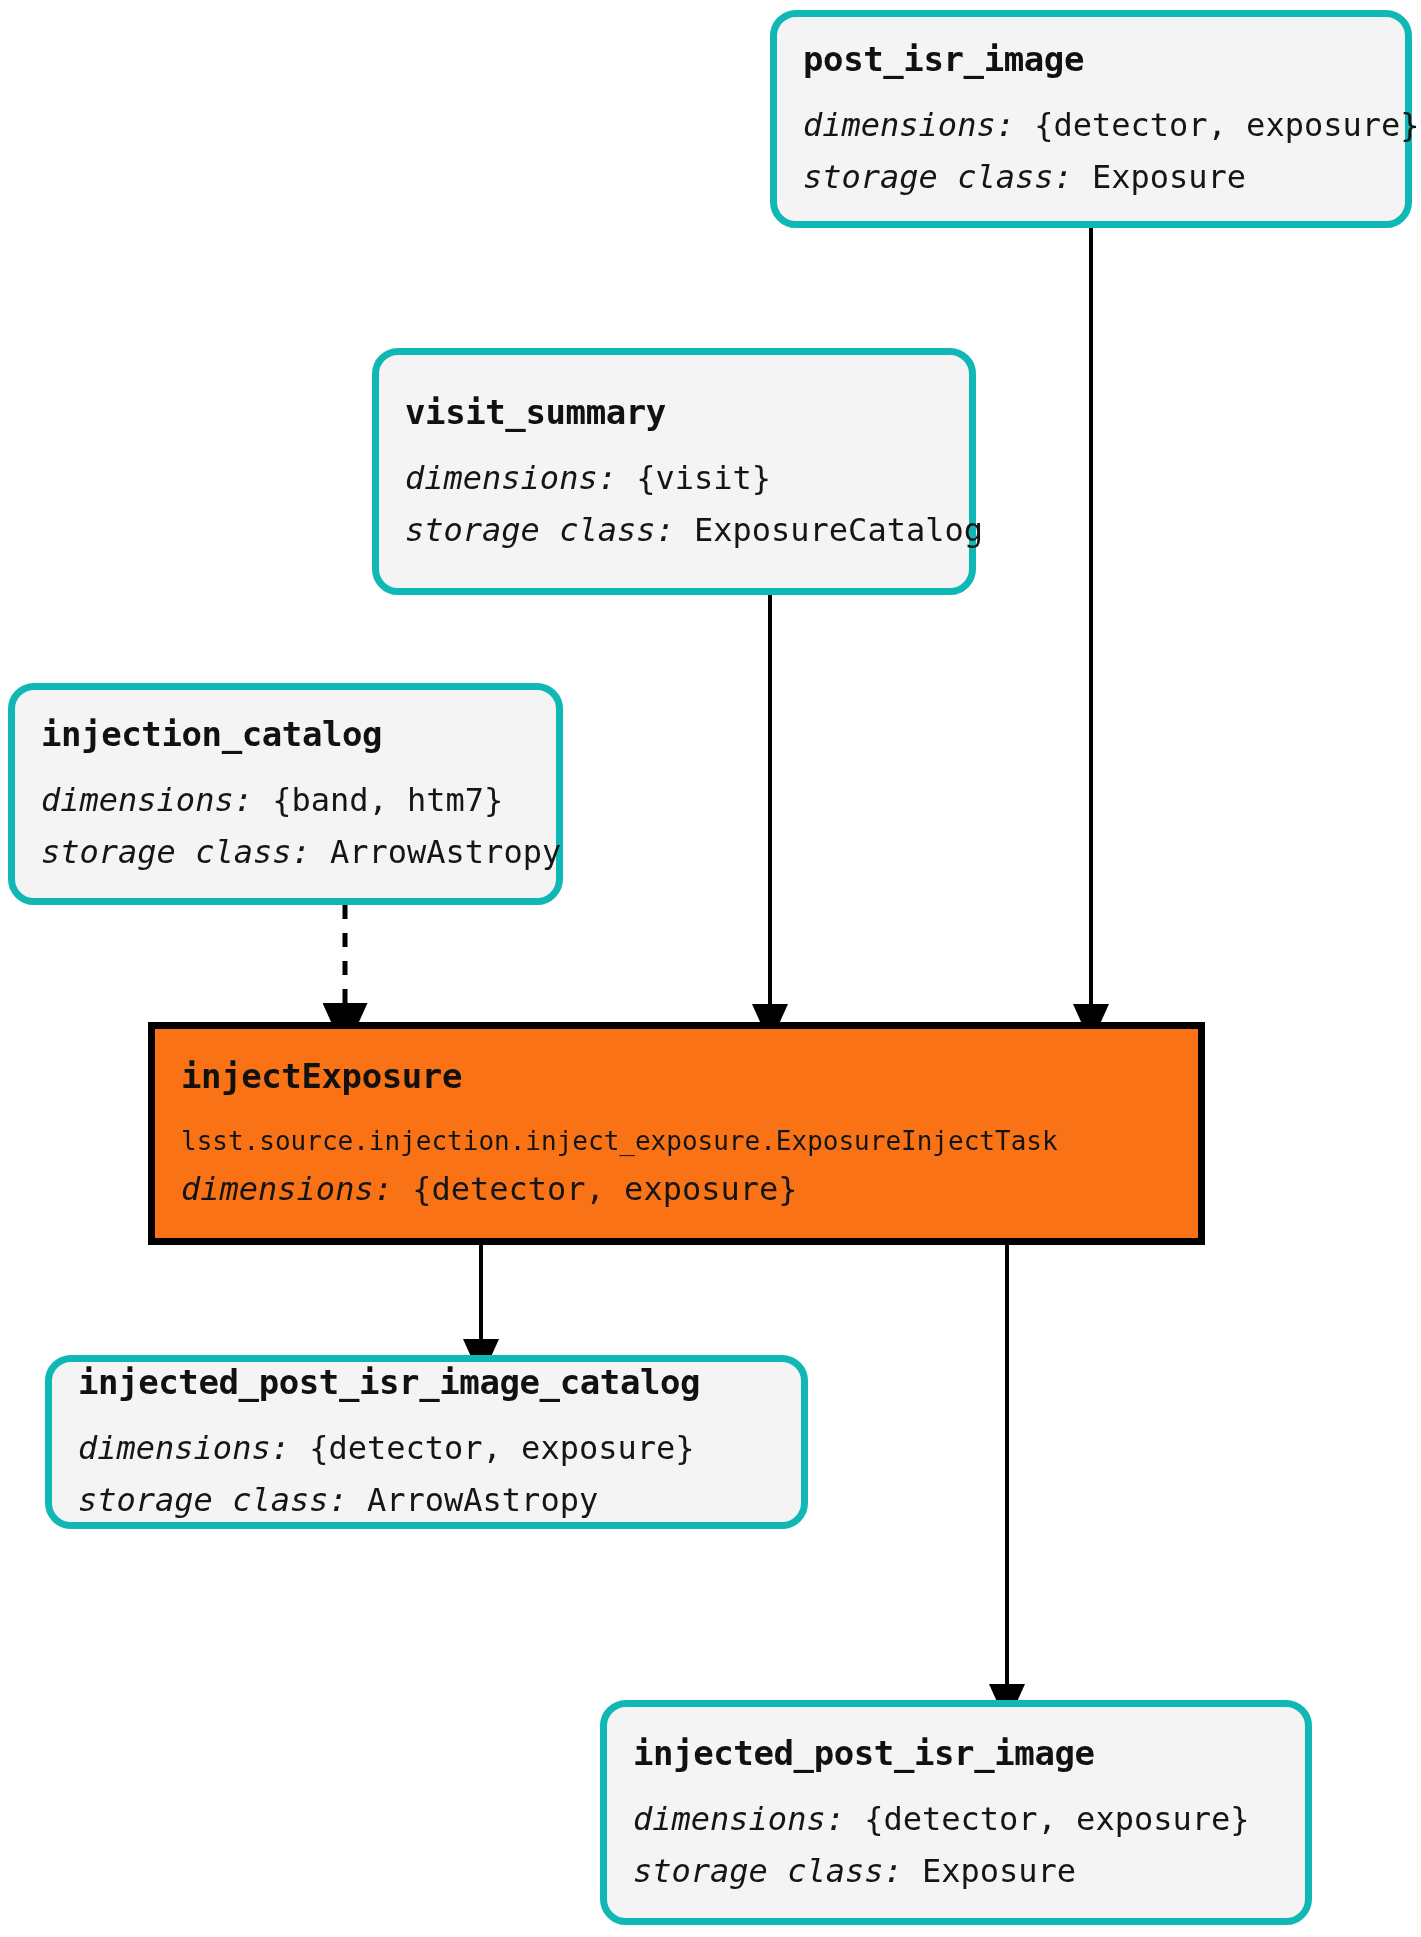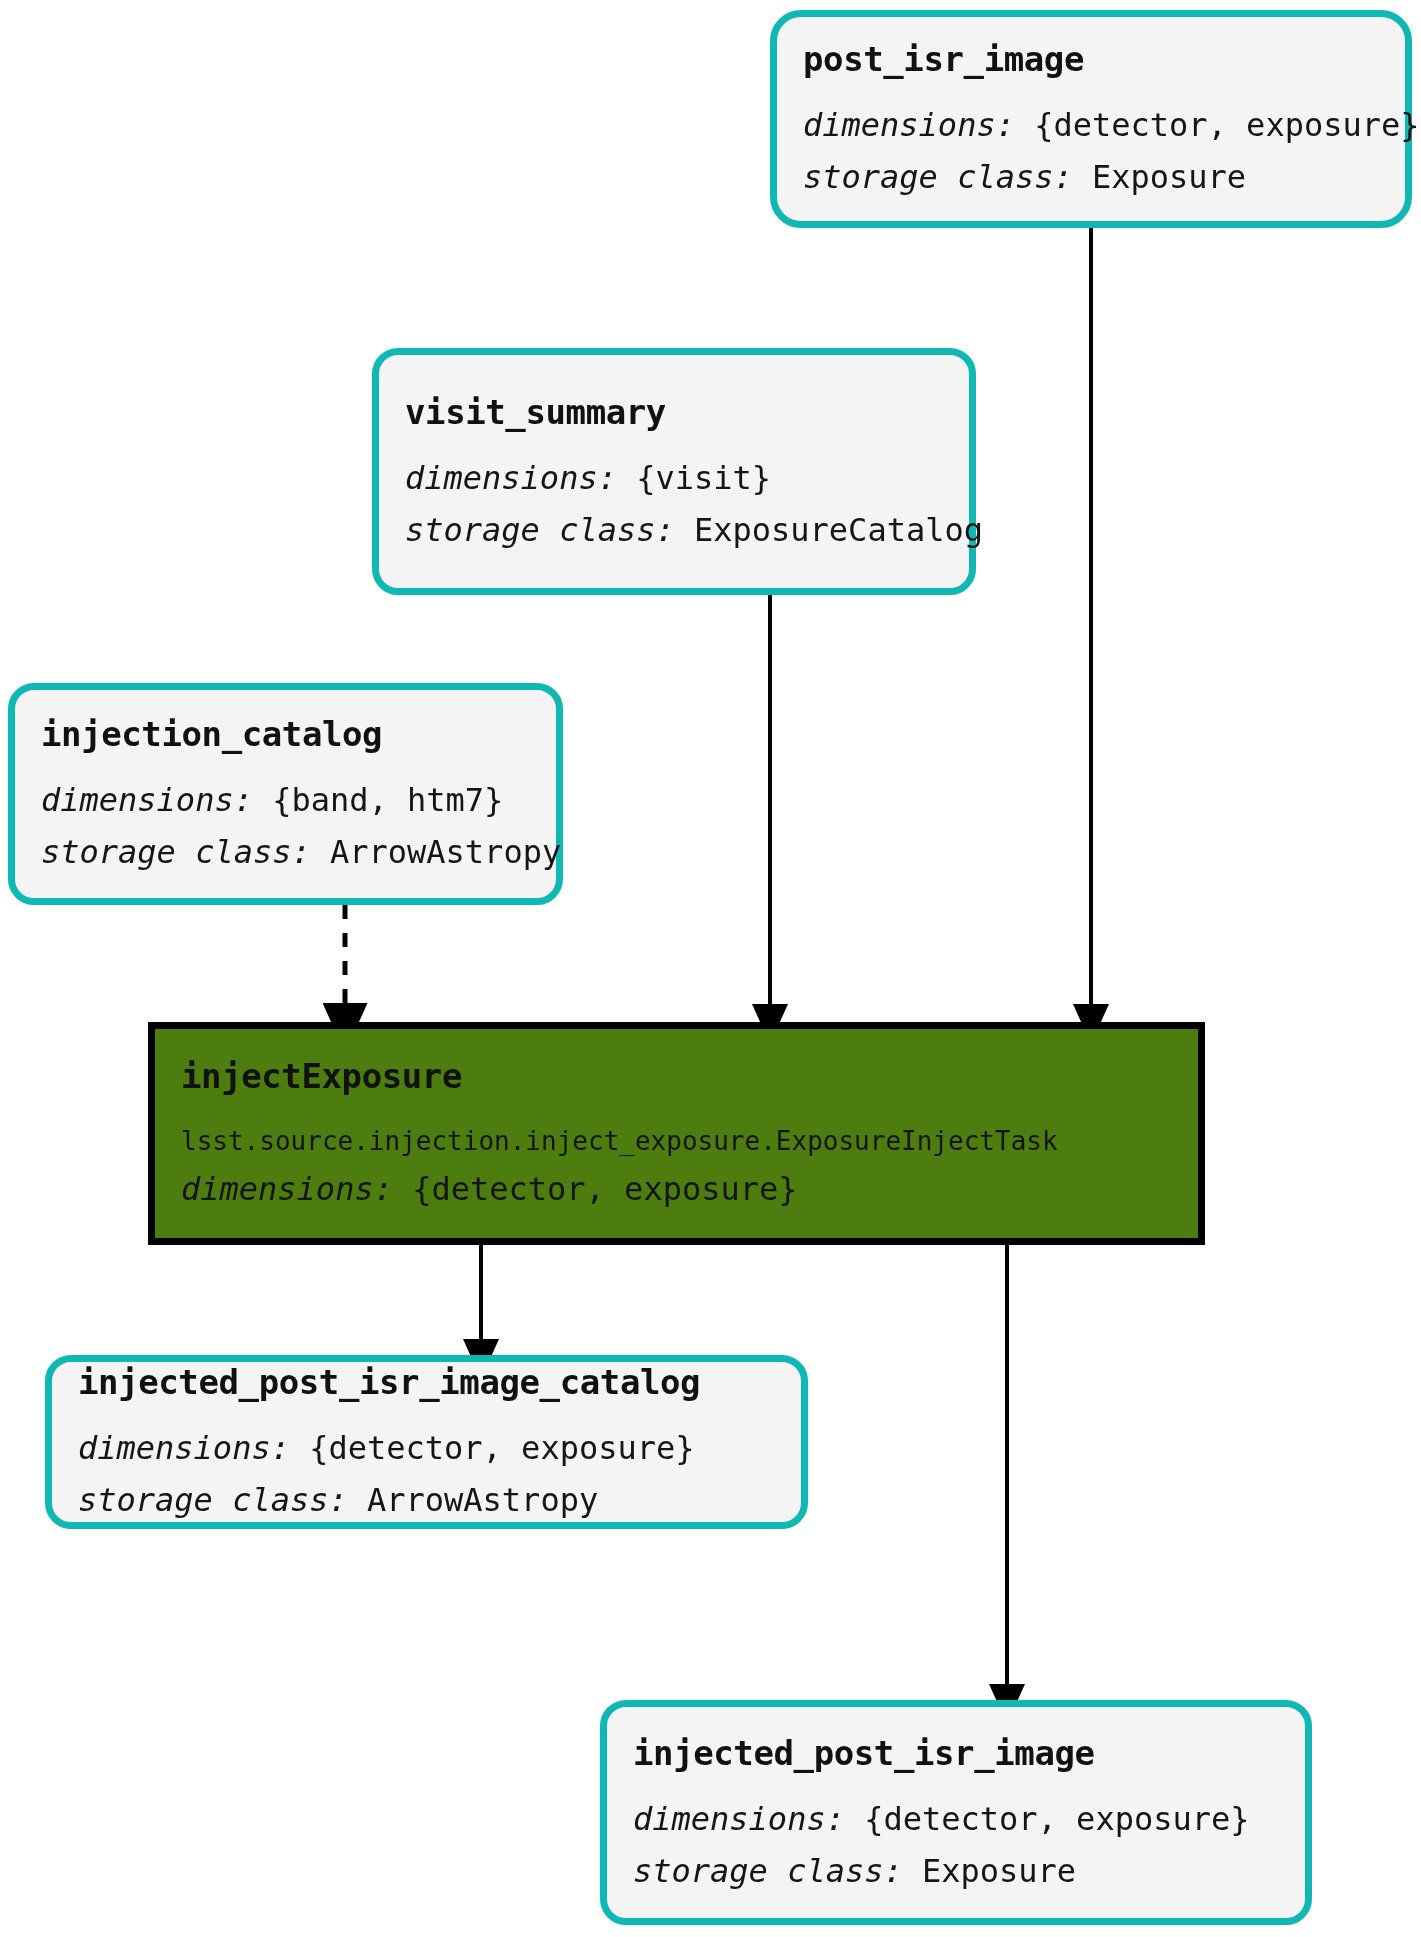--- a/index.html
+++ b/index.html
@@ -24,21 +24,21 @@
     border: 7px solid #0FB8B4;
     border-radius: 26px;
     padding: 18px 26px 20px 26px;
     display: flex;
     flex-direction: column;
     justify-content: center;
   }
 
   
   .node.task {
-    background: #4d7c0f;
+    background: #f97316;
     border: 7px solid #000000;
     border-radius: 0;
     padding: 20px 26px 22px 26px;
   }
 
   .node-title {
     font-family: "DejaVu Sans Mono", monospace;
     font-weight: bold;
     font-size: 34px;
     color: #111111;
@@ -97,21 +97,21 @@
 
     <line x1="770" y1="570" x2="770" y2="1008" stroke="#000000" stroke-width="4" marker-end="url(#arrowhead)"></line>
 
     <line x1="345" y1="905" x2="345" y2="1008" stroke="#000000" stroke-width="5" stroke-dasharray="14 14" marker-end="url(#arrowhead)"></line>
 
     <line x1="481" y1="1245" x2="481" y2="1343" stroke="#000000" stroke-width="4" marker-end="url(#arrowhead)"></line>
 
     <line x1="1007" y1="1245" x2="1007" y2="1688" stroke="#000000" stroke-width="4" marker-end="url(#arrowhead)"></line>
   </svg>
 
-  <div class="node" style="left:770px; top:10px; width:642px; height:218px;border-radius:31px;">
+  <div class="node" style="left:770px; top:10px; width:642px; height:218px;">
     <div class="node-title">post_isr_image</div>
     <div class="node-row">
       <span class="k">dimensions: </span>
       <span class="v">{detector, exposure}</span>
     </div>
     <div class="node-row">
       <span class="k">storage class: </span>
       <span class="v">Exposure</span>
     </div>
   </div>

